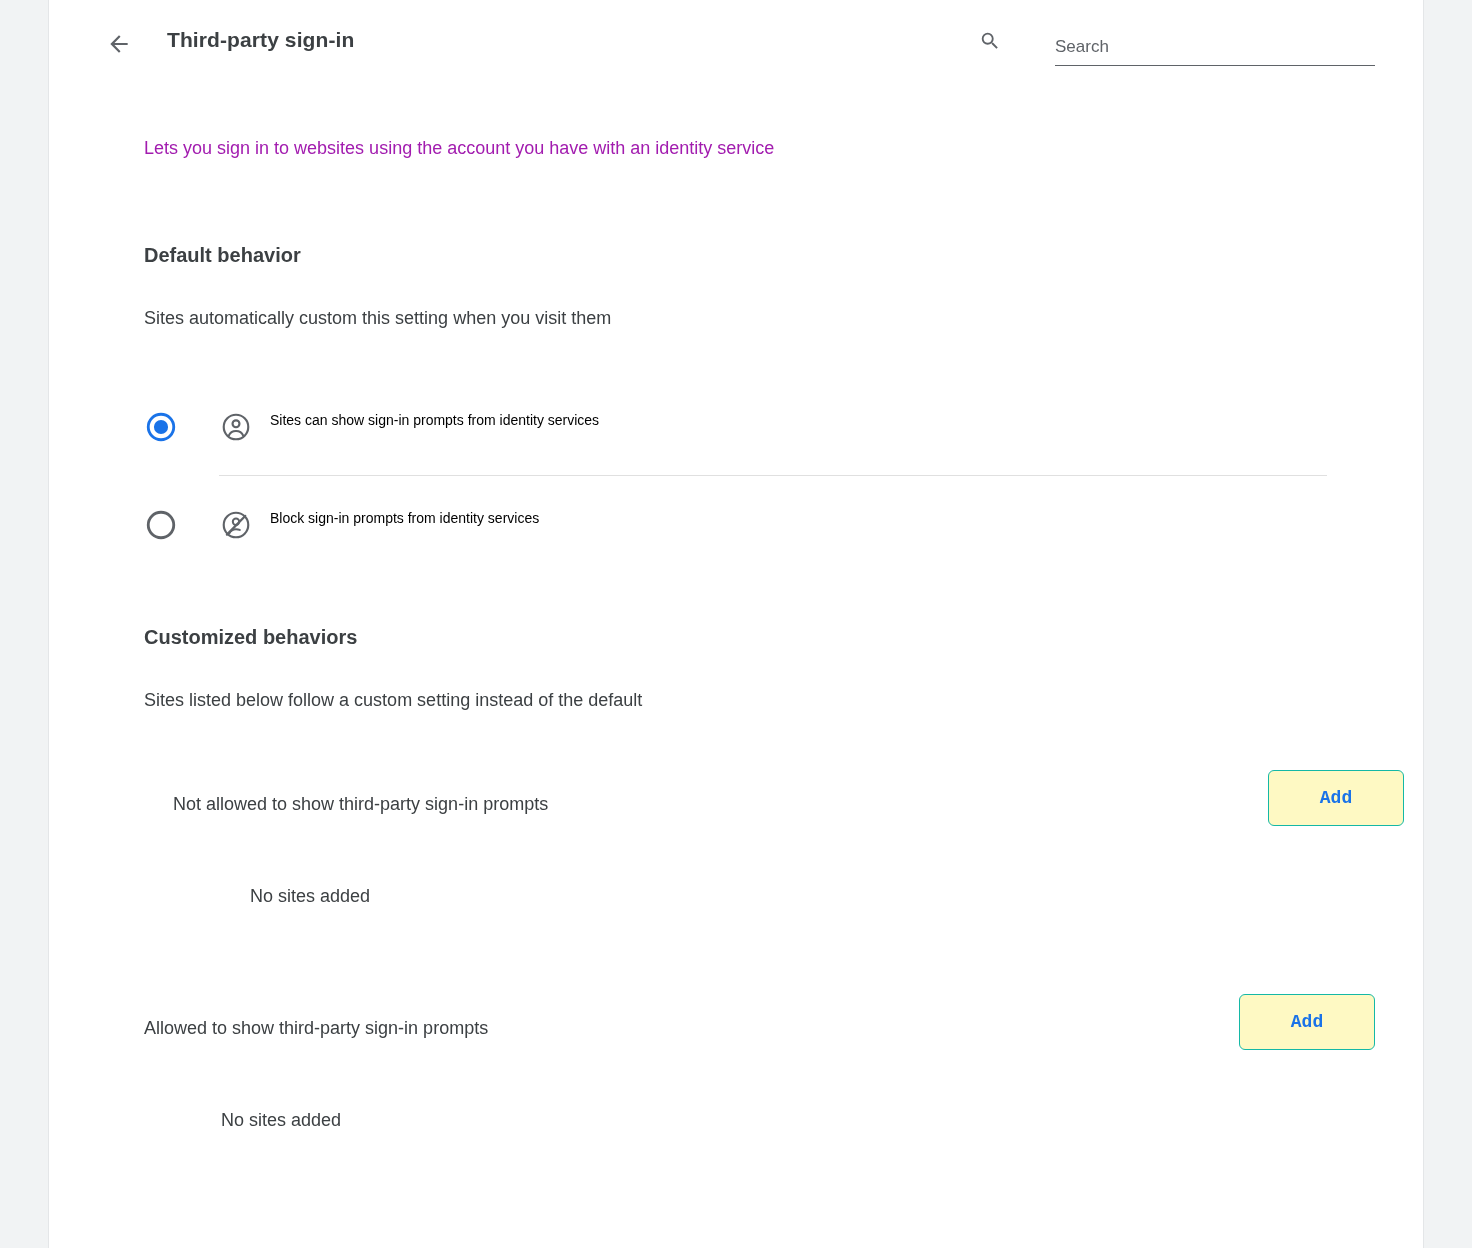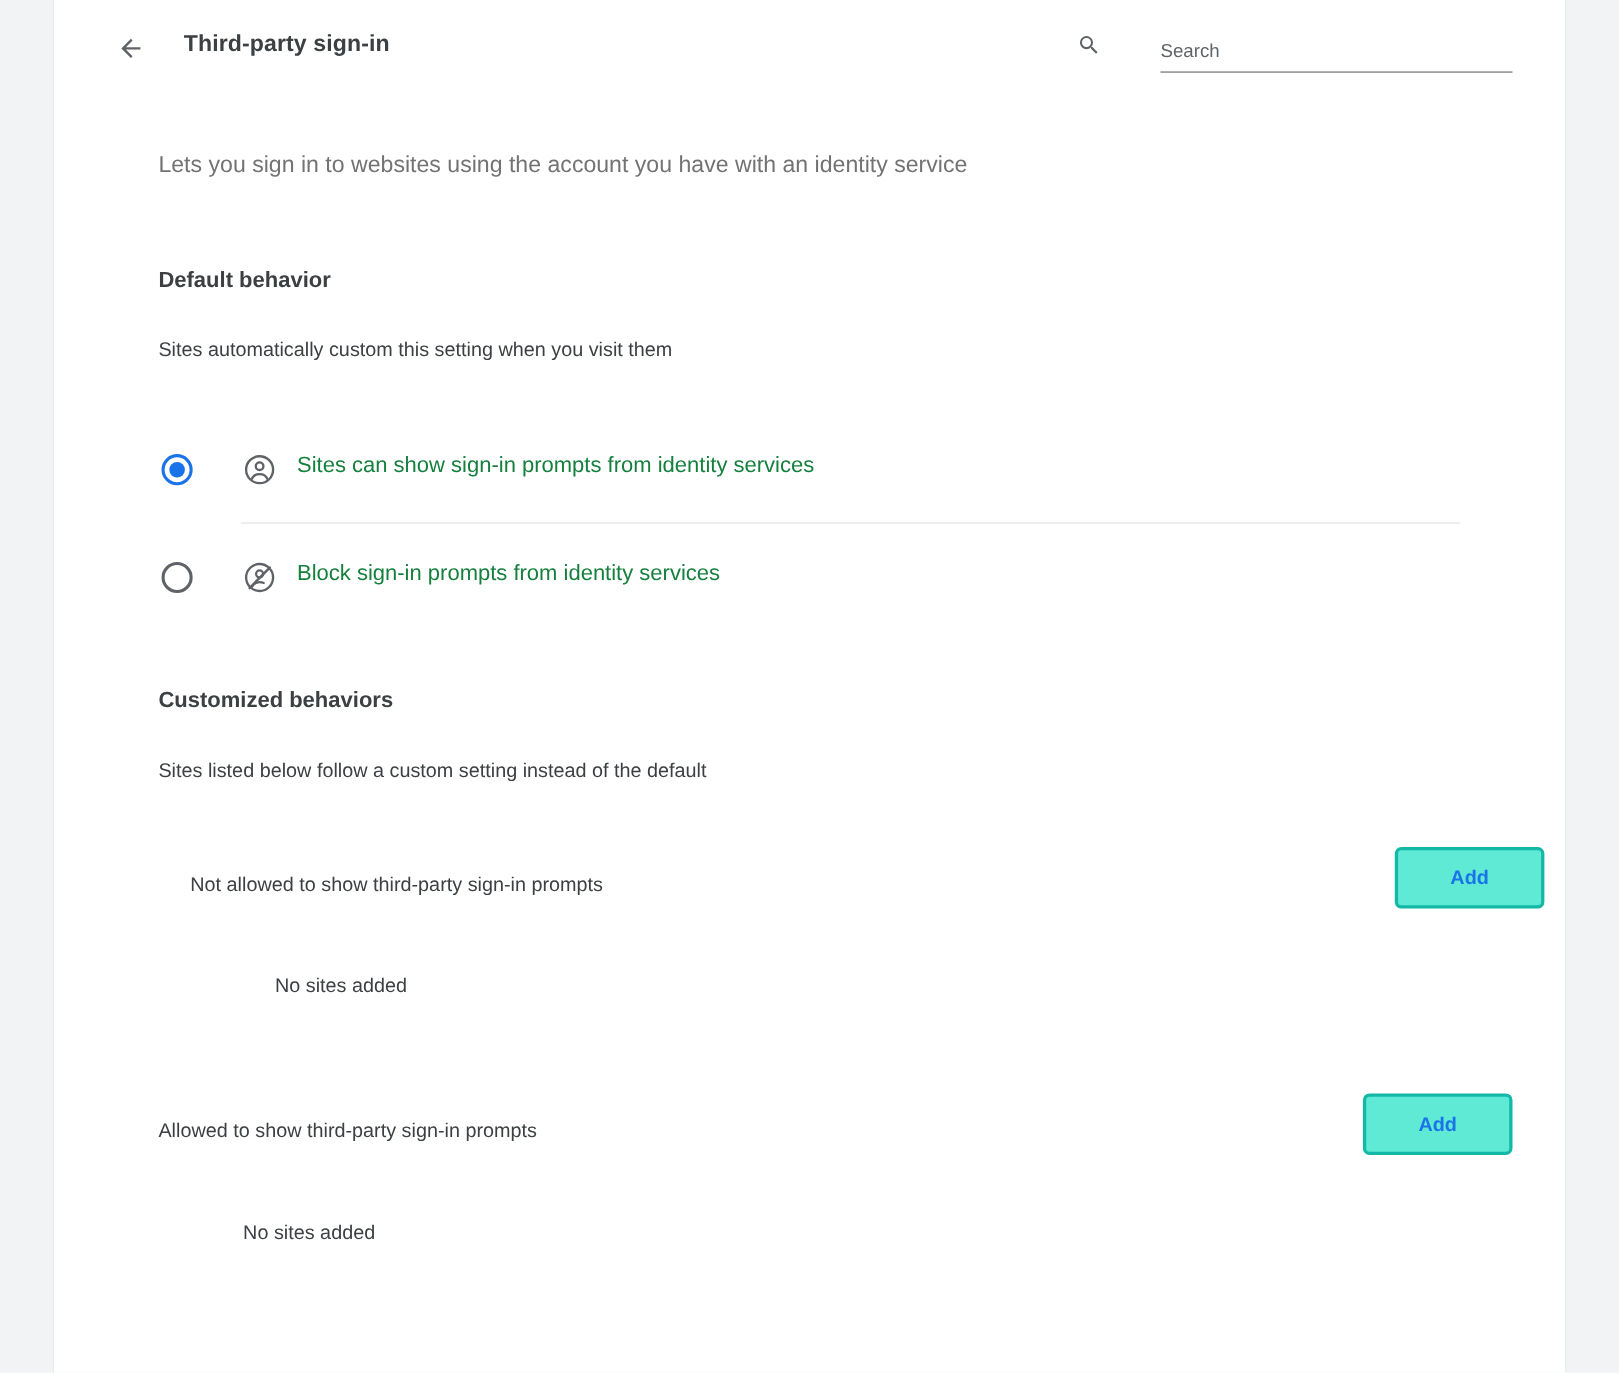--- a/index.html
+++ b/index.html
@@ -92,22 +92,22 @@
     background: transparent;
     padding: 0 0 4px 0;
   }
   .search-input::placeholder { color: #5f6368; }
 
   
   .intro {
     position: absolute;
     left: 95px;
     top: 138px;
-    font-size: 21px;
-    color: #737373;
+    font-size: 18px;
+    color: #a21caf;
   }
   .section-title {
     position: absolute;
     left: 95px;
     font-size: 20px;
     font-weight: bold;
     color: #3c4043;
   }
   .section-sub {
     position: absolute;
@@ -144,48 +144,48 @@
     position: absolute;
     left: 171px;
     top: 33px;
     width: 32px;
     height: 32px;
   }
   .row-label {
     position: absolute;
     left: 221px;
     top: 34px;
-    font-size: 20px;
-    color: #15803d;
+    font-size: 14px;
+    color: #000000;
   }
 
   
   .list-row {
     position: absolute;
     left: 0;
     width: 100%;
   }
   .list-row-label {
     position: absolute;
     left: 95px;
     font-size: 18px;
     color: #3c4043;
   }
   .add-btn {
     position: absolute;
     right: 48px;
     width: 136px;
     height: 56px;
-    border: 3px solid #14b8a6;
+    border: 1px solid #14b8a6;
     border-radius: 6px;
-    background: #5eead4;
+    background: #fef9c3;
     color: #1a73e8;
     font-size: 18px;
     font-weight: bold;
-    font-family: Liberation Sans, sans-serif;
+    font-family: Liberation Mono, monospace;
     cursor: pointer;
   }
   .empty-text {
     position: absolute;
     left: 172px;
     font-size: 18px;
     color: #3c4043;
   }
 </style>
 </head>

